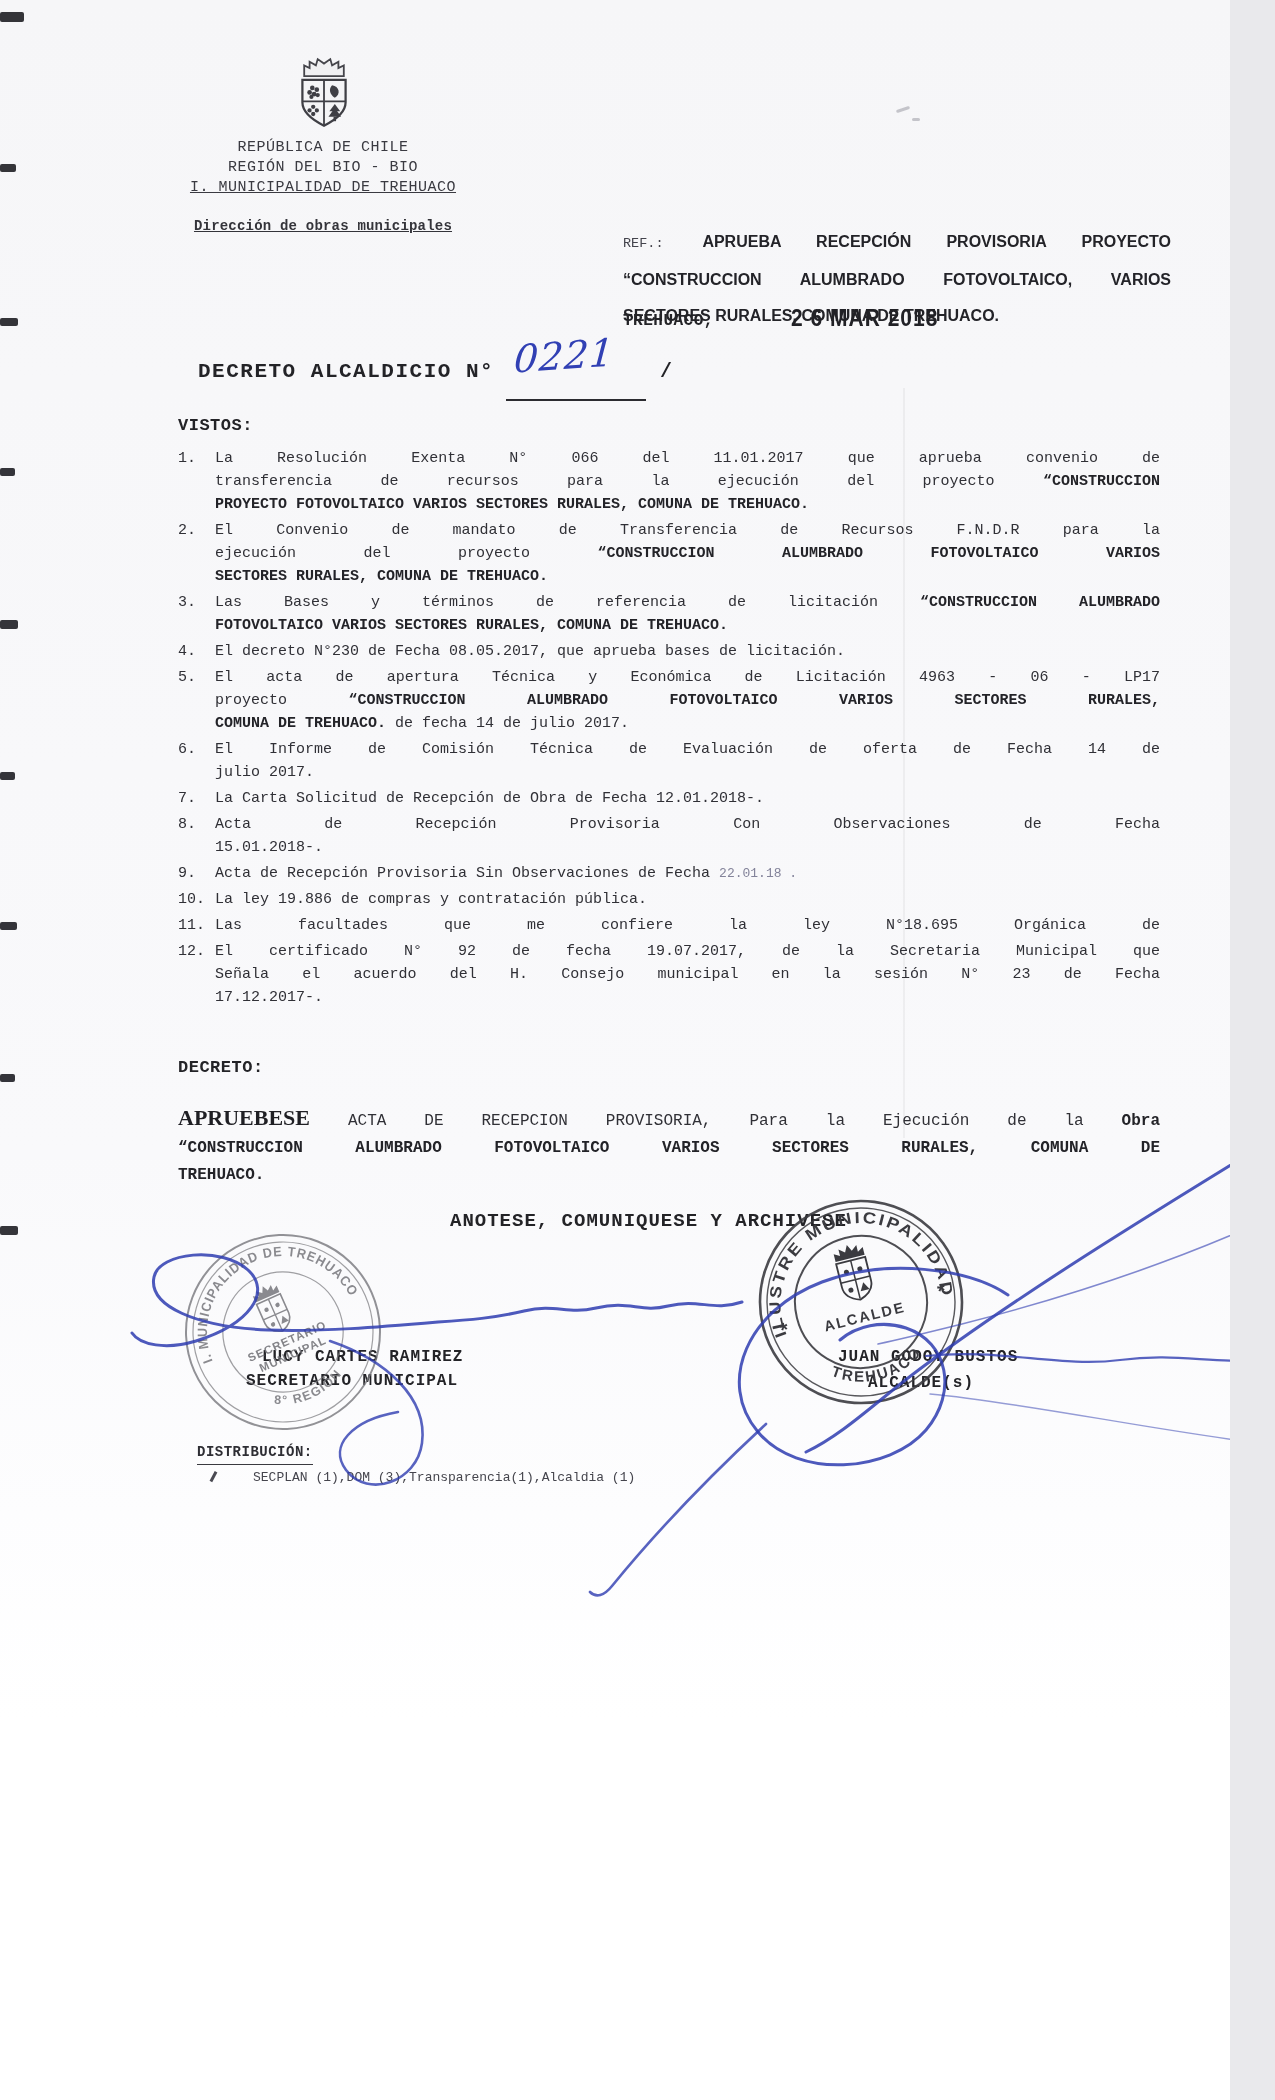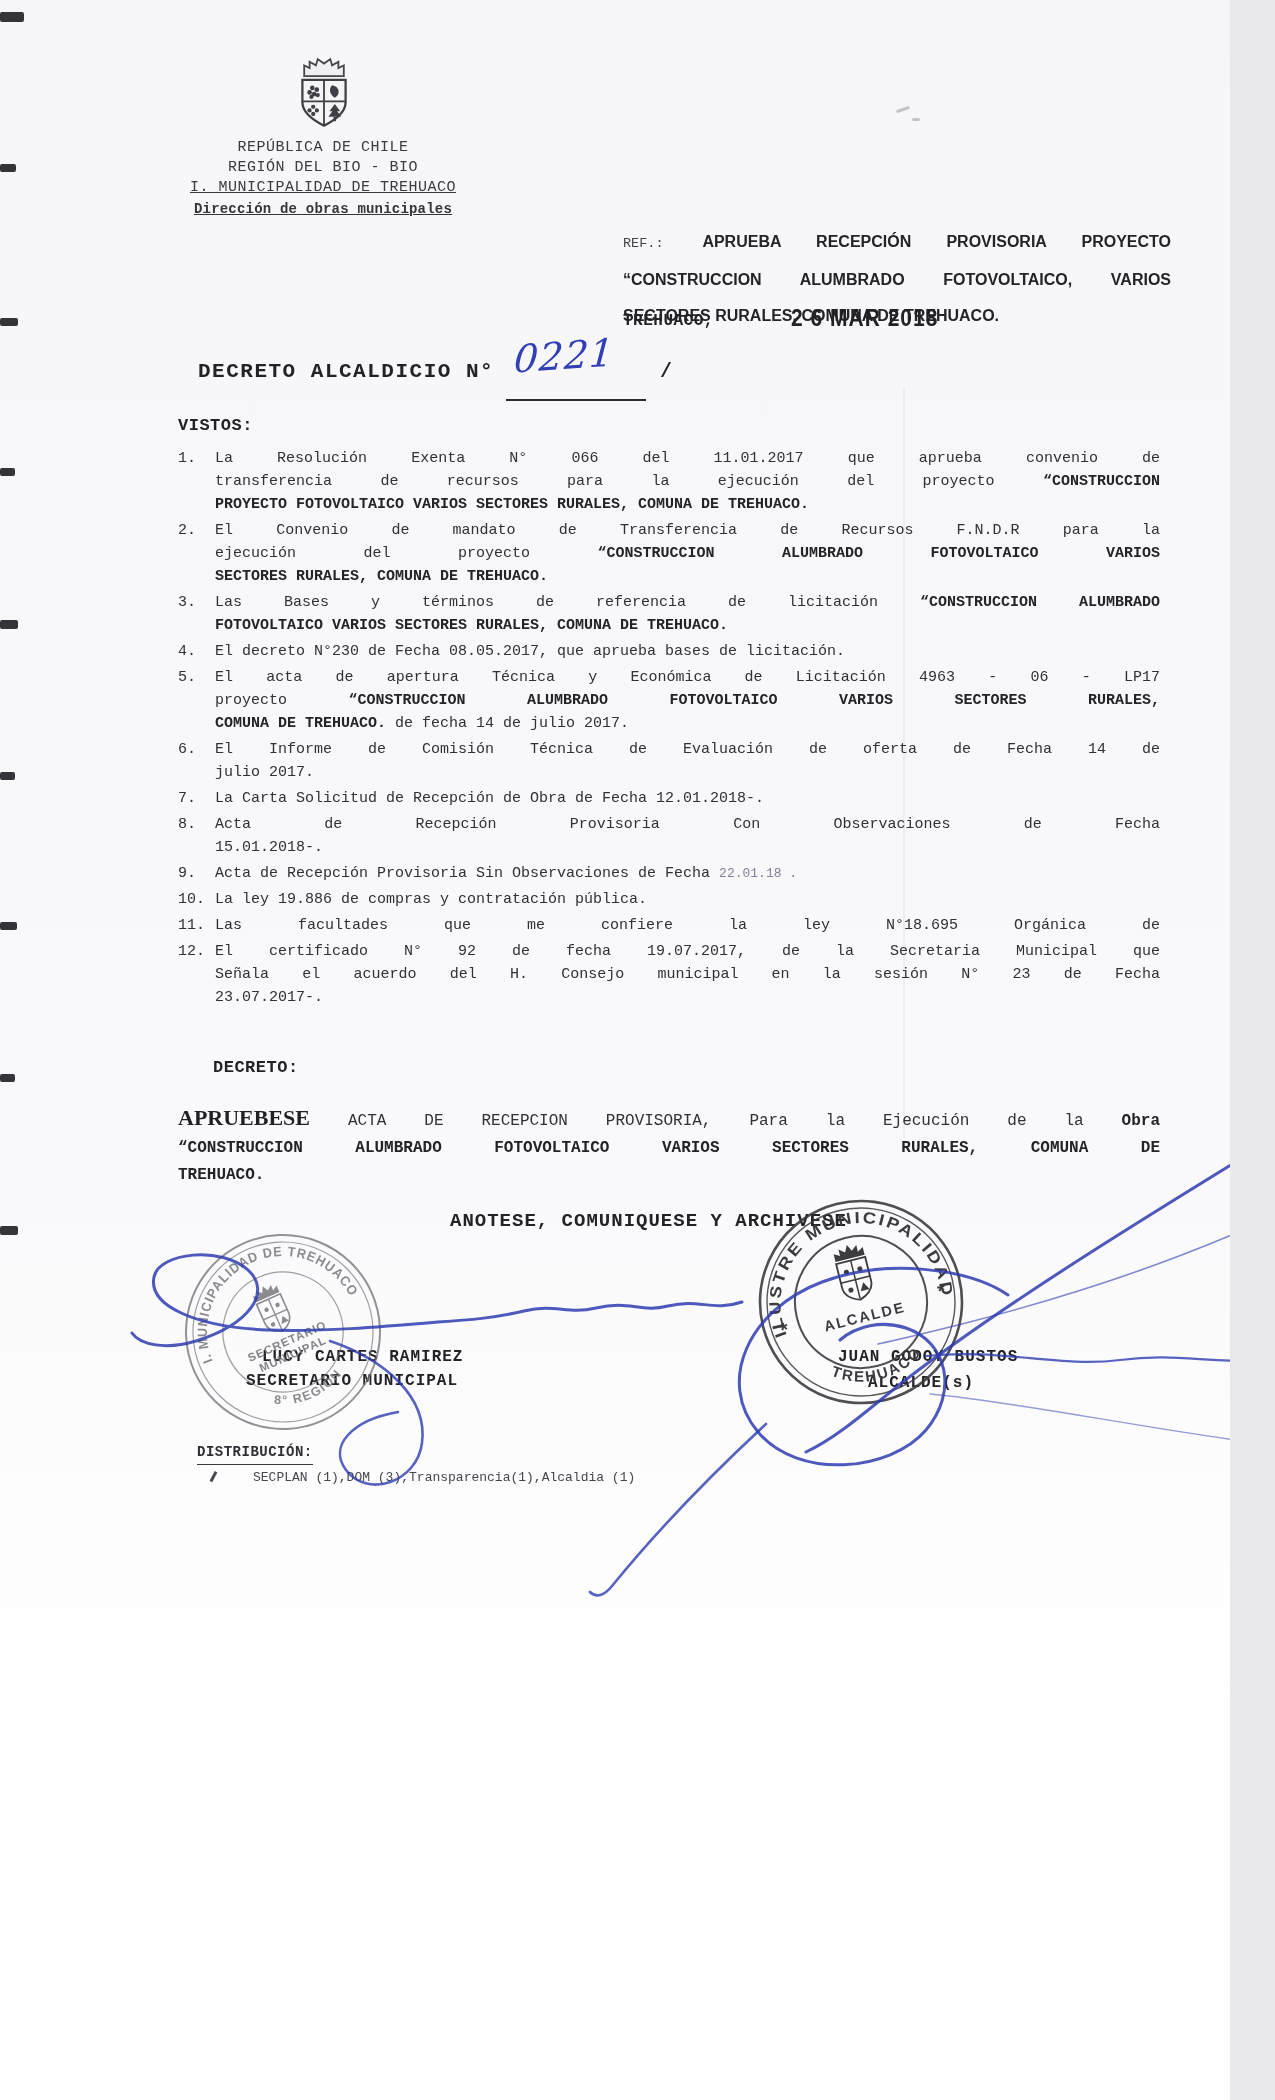--- a/index.html
+++ b/index.html
@@ -9,21 +9,21 @@
     font-family:"Liberation Mono","DejaVu Sans Mono",monospace;color:#303036;}
   
   .edge{position:absolute;left:0;background:#121217;border-radius:2px;opacity:.85;}
   .speck{position:absolute;background:#9a9aa4;opacity:.55;border-radius:2px;}
   .fold{position:absolute;width:2px;background:rgba(30,30,40,.05);}
   
   .logo{position:absolute;left:288px;top:56px;}
   .hdr{position:absolute;left:168px;top:138px;width:310px;text-align:center;line-height:20px;}
   .h1{font-size:15px;letter-spacing:.5px;color:#3a3a41;}
   .u{text-decoration:underline;}
-  .h2{font-size:14px;font-weight:700;letter-spacing:.2px;color:#34343a;margin-top:1px;}
+  .h2{font-size:14px;font-weight:700;letter-spacing:.2px;color:#34343a;margin-top:18px;}
   
   .tl{white-space:pre-wrap;}
   .just{text-align:justify;text-align-last:justify;}
   .sg.b{font-weight:700;color:#232328;}
   .sg.lt{color:#83839a;font-size:13px;}
   .sg.ld{font-family:"Liberation Serif","DejaVu Serif",serif;font-size:22px;font-weight:700;color:#1f1f24;}
   
   .ref{position:absolute;left:623px;top:224px;width:548px;font-family:"Liberation Sans","DejaVu Sans",sans-serif;
     font-size:16px;line-height:36px;color:#2c2c31;}
   .ref .sg.m{font-family:"Liberation Mono",monospace;font-weight:400;font-size:13.5px;color:#43434c;}
@@ -36,21 +36,21 @@
     color:#3140b4;transform:rotate(-4deg) skewX(-8deg);letter-spacing:1px;}
   .numline{position:absolute;left:506px;top:399px;width:140px;height:2px;background:#2b2b30;}
   .slash{position:absolute;left:660px;top:360px;font-size:20px;font-weight:700;color:#232327;}
   
   .vtitle{position:absolute;left:178px;top:416px;font-size:17px;font-weight:700;letter-spacing:.5px;color:#232327;}
   .vlist{position:absolute;left:178px;top:447px;width:982px;font-size:15px;line-height:23px;}
   .vrow{position:relative;margin-bottom:3px;}
   .vnum{position:absolute;left:0;top:0;}
   .vtext{margin-left:37px;}
   
-  .dtitle{position:absolute;left:178px;top:1058px;font-size:17px;font-weight:700;letter-spacing:.5px;color:#232327;margin-left:35px;}
+  .dtitle{position:absolute;left:178px;top:1058px;font-size:17px;font-weight:700;letter-spacing:.5px;color:#232327;}
   .dpara{position:absolute;left:178px;top:1104px;width:982px;font-size:16px;line-height:27px;}
   .closing{position:absolute;left:450px;top:1210px;font-size:19px;font-weight:700;letter-spacing:1px;color:#232327;}
   
   .sname{position:absolute;font-weight:700;font-size:16px;letter-spacing:1px;color:#232327;}
   
   .dist-label{position:absolute;left:197px;top:1444px;font-size:14px;font-weight:700;letter-spacing:.5px;
     color:#2e2e34;border-bottom:1.5px solid #3a3a40;padding-bottom:4px;}
   .dist-text{position:absolute;left:253px;top:1470px;font-size:13px;color:#45454d;}
   .dist-mark{position:absolute;left:212px;top:1471px;width:2.5px;height:11px;background:#4a4a52;transform:rotate(28deg);}
   .overlay{position:absolute;left:0;top:0;pointer-events:none;}
@@ -199,21 +199,21 @@
         <div class="vnum">11.</div>
         <div class="vtext">
           <div class="tl just"><span class="sg r">Las facultades que me confiere la ley N°18.695 Orgánica de</span></div>
         </div>
       </div>
       <div class="vrow">
         <div class="vnum">12.</div>
         <div class="vtext">
           <div class="tl just"><span class="sg r">El certificado N° 92 de fecha 19.07.2017, de la Secretaria Municipal que</span></div>
           <div class="tl just"><span class="sg r">Señala el acuerdo del H. Consejo municipal en la sesión N° 23 de Fecha</span></div>
-          <div class="tl"><span class="sg r">23.07.2017-.</span></div>
+          <div class="tl"><span class="sg r">17.12.2017-.</span></div>
         </div>
       </div>
     </div>
 
   <div class="dtitle">DECRETO:</div>
   <div class="dpara">
       <div class="tl just"><span class="sg ld">APRUEBESE</span><span class="sg r"> ACTA DE RECEPCION PROVISORIA, Para la Ejecución de la </span><span class="sg b">Obra</span></div>
       <div class="tl just"><span class="sg b">“CONSTRUCCION ALUMBRADO FOTOVOLTAICO VARIOS SECTORES RURALES, COMUNA DE</span></div>
       <div class="tl"><span class="sg b">TREHUACO.</span></div>
     </div>

